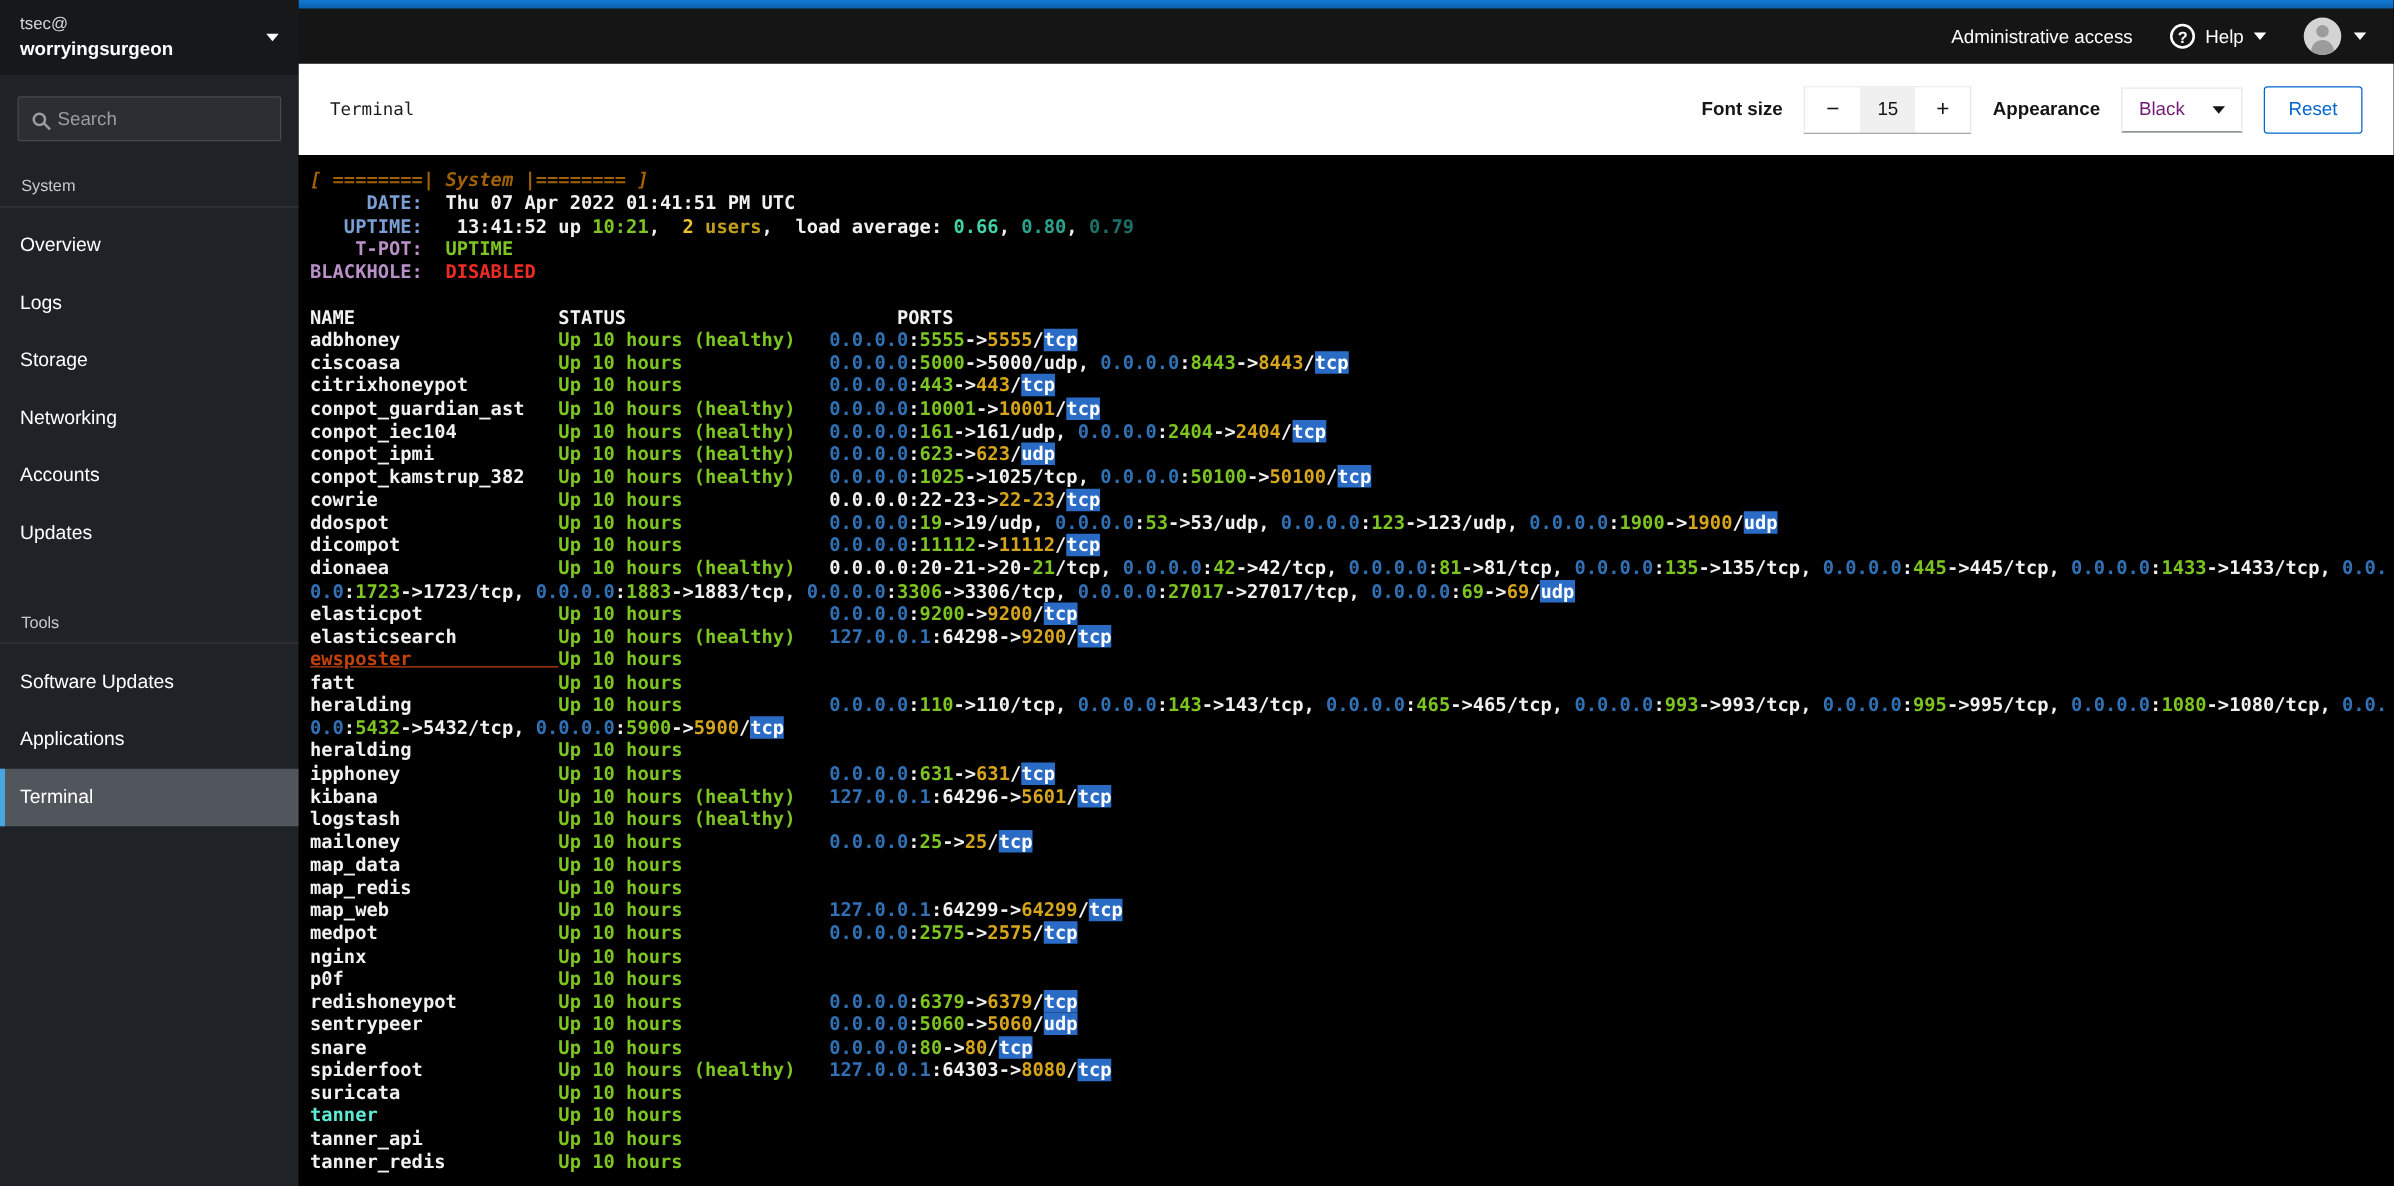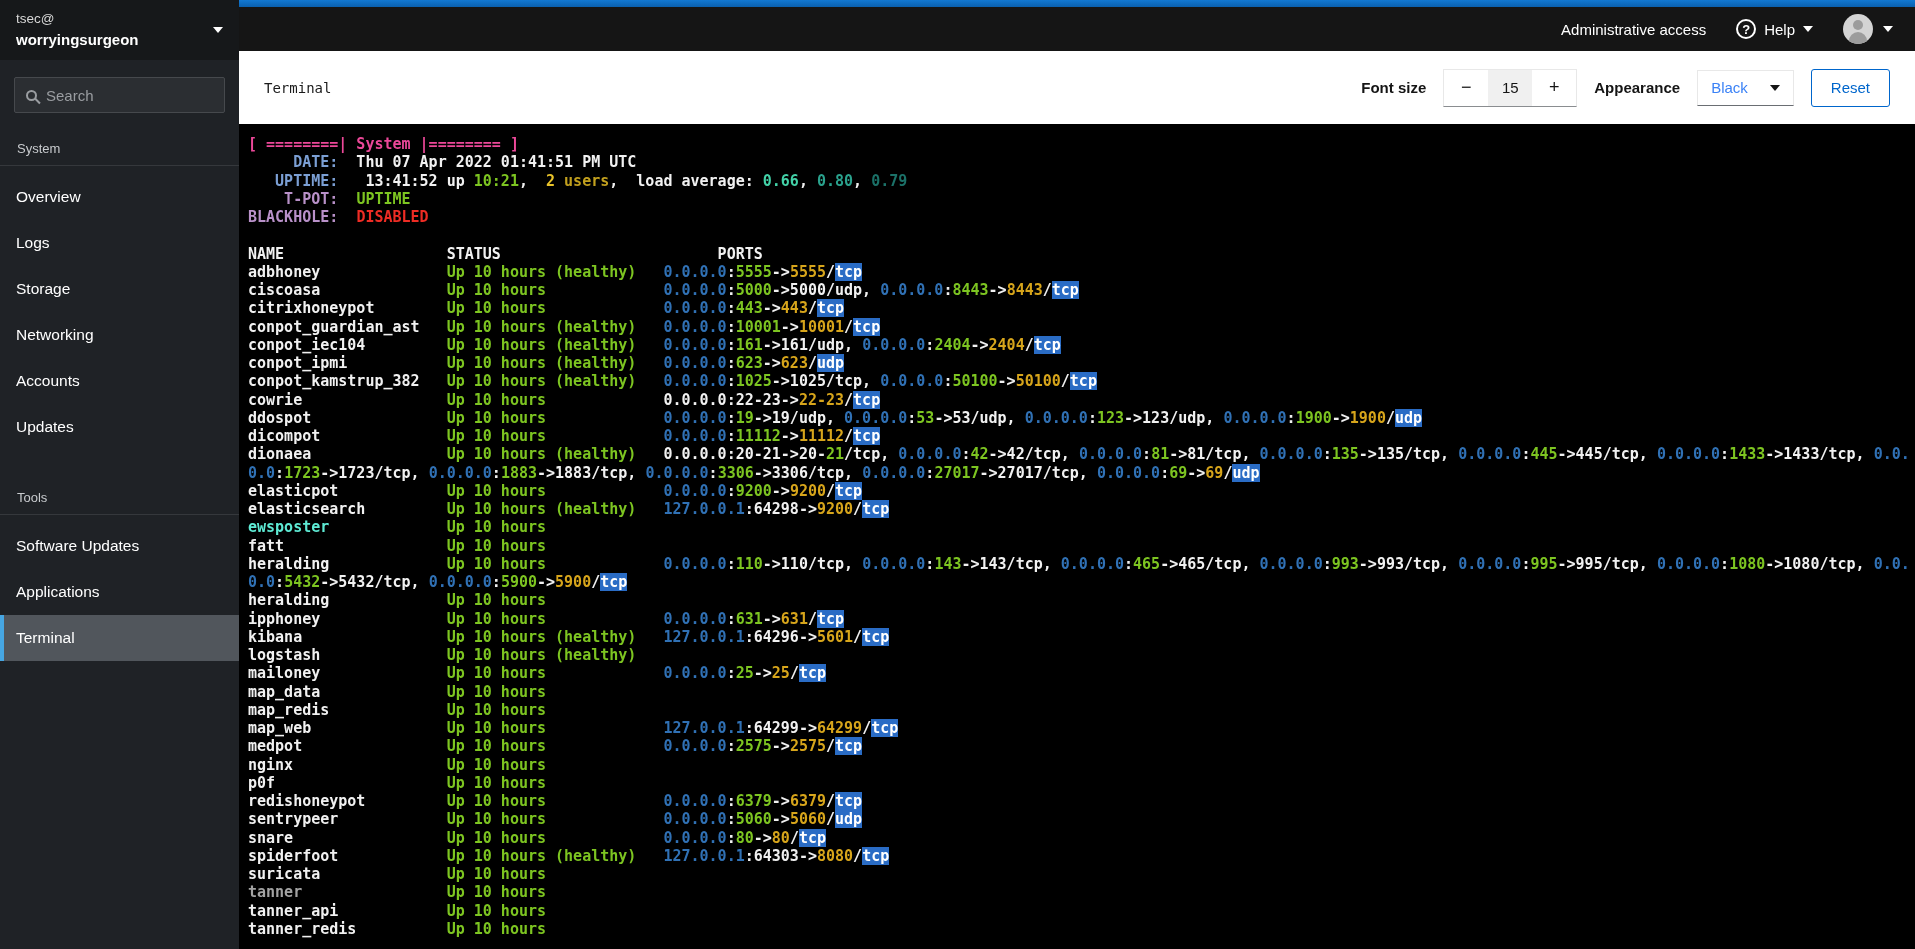--- a/index.html
+++ b/index.html
@@ -39,21 +39,21 @@
   .person::before { content:''; position:absolute; width:10px; height:10px; border-radius:50%; background:#9c9c9c; left:10px; top:6px; }
   .person::after { content:''; position:absolute; width:18px; height:12px; border-radius:9px 9px 0 0; background:#9c9c9c; left:6px; top:18px; }
 
   .toolbar { height:73px; background:#ffffff; flex:none; display:flex; align-items:center; padding:0 25px; }
   .tb-title { font-family:"DejaVu Sans Mono", monospace; font-size:14px; color:#1b1b1b; }
   .tb-right { margin-left:auto; display:flex; align-items:center; gap:17px; }
   .tb-label { font-weight:bold; font-size:15px; color:#151515; }
   .stepper { display:flex; border:1px solid #e8e8e8; border-bottom:1px solid #8a8d90; }
   .step-btn { width:44px; height:36px; background:#ffffff; border:none; font-size:18px; color:#151515; display:flex; align-items:center; justify-content:center; cursor:pointer; }
   .step-val { width:44px; height:36px; background:#f0f0f0; font-size:15px; color:#151515; display:flex; align-items:center; justify-content:center; }
-  .appearance-select { height:36px; background:#ffffff; border:1px solid #e8e8e8; border-bottom:1px solid #6a6e73; display:flex; align-items:center; gap:22px; padding:0 13px; font-size:15px; color:#3b82f6; cursor:pointer; }
+  .appearance-select { height:36px; background:#ffffff; border:1px solid #e8e8e8; border-bottom:1px solid #6a6e73; display:flex; align-items:center; gap:22px; padding:0 13px; font-size:15px; color:#701a75; cursor:pointer; }
   .reset-btn { height:38px; padding:0 19px; background:#ffffff; border:1px solid #0066cc; border-radius:3px; color:#0066cc; font-size:15px; cursor:pointer; }
 
   
   .terminal { flex:1; background:#000000; padding:11px 0 0 9px; overflow:hidden; cursor:text; }
   .tline { font-family:"DejaVu Sans Mono", monospace; font-size:15px; font-weight:bold; line-height:18.25px; height:18.25px; white-space:pre; }
 </style>
 </head>
 <body>
 
 <nav class="sidebar">
@@ -121,58 +121,58 @@
       <span class="tb-label">Appearance</span>
       <div class="appearance-select">
         <span>Black</span>
         <span class="caret dark"></span>
       </div>
       <button class="reset-btn">Reset</button>
     </div>
   </div>
 
   <div class="terminal">
-      <div class="tline"><span style="color: #ec4899;">[ ========| System |======== ]</span></div>
+      <div class="tline"><span style="color: #a16207; font-style: italic;">[ ========| System |======== ]</span></div>
       <div class="tline"><span style="color: rgb(123, 159, 212);">     DATE:</span><span style="color: rgb(241, 241, 241);">  Thu 07 Apr 2022 01:41:51 PM UTC</span></div>
       <div class="tline"><span style="color: rgb(123, 159, 212);">   UPTIME:</span><span style="color: rgb(241, 241, 241);">   13:41:52 up </span><span style="color: rgb(125, 197, 33);">10:21</span><span style="color: rgb(241, 241, 241);">,  </span><span style="color: rgb(233, 195, 42);">2</span><span style="color: rgb(194, 160, 30);"> users</span><span style="color: rgb(241, 241, 241);">,  load average: </span><span style="color: rgb(67, 210, 168);">0.66</span><span style="color: rgb(241, 241, 241);">, </span><span style="color: rgb(42, 162, 141);">0.80</span><span style="color: rgb(241, 241, 241);">, </span><span style="color: rgb(27, 113, 104);">0.79</span></div>
       <div class="tline"><span style="color: rgb(185, 145, 201);">    T-POT:</span><span style="color: rgb(241, 241, 241);">  </span><span style="color: rgb(125, 197, 33);">UPTIME</span></div>
       <div class="tline"><span style="color: rgb(185, 145, 201);">BLACKHOLE:</span><span style="color: rgb(241, 241, 241);">  </span><span style="color: rgb(238, 44, 36);">DISABLED</span></div>
       <div class="tline"><span style="color: rgb(241, 241, 241);"></span></div>
       <div class="tline"><span style="color: rgb(241, 241, 241);">NAME                  STATUS                        PORTS</span></div>
       <div class="tline"><span style="color: rgb(241, 241, 241);">adbhoney              </span><span style="color: rgb(125, 197, 33);">Up 10 hours (healthy)   </span><span style="color: rgb(48, 113, 181);">0.0.0.0</span><span style="color: rgb(241, 241, 241);">:</span><span style="color: rgb(125, 197, 33);">5555</span><span style="color: rgb(241, 241, 241);">-&gt;</span><span style="color: rgb(215, 165, 27);">5555</span><span style="color: rgb(241, 241, 241);">/</span><span style="color: rgb(255, 255, 255); background: rgb(42, 108, 197);">tcp</span></div>
       <div class="tline"><span style="color: rgb(241, 241, 241);">ciscoasa              </span><span style="color: rgb(125, 197, 33);">Up 10 hours             </span><span style="color: rgb(48, 113, 181);">0.0.0.0</span><span style="color: rgb(241, 241, 241);">:</span><span style="color: rgb(125, 197, 33);">5000</span><span style="color: rgb(241, 241, 241);">-&gt;5000/udp, </span><span style="color: rgb(48, 113, 181);">0.0.0.0</span><span style="color: rgb(241, 241, 241);">:</span><span style="color: rgb(125, 197, 33);">8443</span><span style="color: rgb(241, 241, 241);">-&gt;</span><span style="color: rgb(215, 165, 27);">8443</span><span style="color: rgb(241, 241, 241);">/</span><span style="color: rgb(255, 255, 255); background: rgb(42, 108, 197);">tcp</span></div>
       <div class="tline"><span style="color: rgb(241, 241, 241);">citrixhoneypot        </span><span style="color: rgb(125, 197, 33);">Up 10 hours             </span><span style="color: rgb(48, 113, 181);">0.0.0.0</span><span style="color: rgb(241, 241, 241);">:</span><span style="color: rgb(125, 197, 33);">443</span><span style="color: rgb(241, 241, 241);">-&gt;</span><span style="color: rgb(215, 165, 27);">443</span><span style="color: rgb(241, 241, 241);">/</span><span style="color: rgb(255, 255, 255); background: rgb(42, 108, 197);">tcp</span></div>
       <div class="tline"><span style="color: rgb(241, 241, 241);">conpot_guardian_ast   </span><span style="color: rgb(125, 197, 33);">Up 10 hours (healthy)   </span><span style="color: rgb(48, 113, 181);">0.0.0.0</span><span style="color: rgb(241, 241, 241);">:</span><span style="color: rgb(125, 197, 33);">10001</span><span style="color: rgb(241, 241, 241);">-&gt;</span><span style="color: rgb(215, 165, 27);">10001</span><span style="color: rgb(241, 241, 241);">/</span><span style="color: rgb(255, 255, 255); background: rgb(42, 108, 197);">tcp</span></div>
       <div class="tline"><span style="color: rgb(241, 241, 241);">conpot_iec104         </span><span style="color: rgb(125, 197, 33);">Up 10 hours (healthy)   </span><span style="color: rgb(48, 113, 181);">0.0.0.0</span><span style="color: rgb(241, 241, 241);">:</span><span style="color: rgb(125, 197, 33);">161</span><span style="color: rgb(241, 241, 241);">-&gt;161/udp, </span><span style="color: rgb(48, 113, 181);">0.0.0.0</span><span style="color: rgb(241, 241, 241);">:</span><span style="color: rgb(125, 197, 33);">2404</span><span style="color: rgb(241, 241, 241);">-&gt;</span><span style="color: rgb(215, 165, 27);">2404</span><span style="color: rgb(241, 241, 241);">/</span><span style="color: rgb(255, 255, 255); background: rgb(42, 108, 197);">tcp</span></div>
       <div class="tline"><span style="color: rgb(241, 241, 241);">conpot_ipmi           </span><span style="color: rgb(125, 197, 33);">Up 10 hours (healthy)   </span><span style="color: rgb(48, 113, 181);">0.0.0.0</span><span style="color: rgb(241, 241, 241);">:</span><span style="color: rgb(125, 197, 33);">623</span><span style="color: rgb(241, 241, 241);">-&gt;</span><span style="color: rgb(215, 165, 27);">623</span><span style="color: rgb(241, 241, 241);">/</span><span style="color: rgb(255, 255, 255); background: rgb(42, 108, 197);">udp</span></div>
       <div class="tline"><span style="color: rgb(241, 241, 241);">conpot_kamstrup_382   </span><span style="color: rgb(125, 197, 33);">Up 10 hours (healthy)   </span><span style="color: rgb(48, 113, 181);">0.0.0.0</span><span style="color: rgb(241, 241, 241);">:</span><span style="color: rgb(125, 197, 33);">1025</span><span style="color: rgb(241, 241, 241);">-&gt;1025/tcp, </span><span style="color: rgb(48, 113, 181);">0.0.0.0</span><span style="color: rgb(241, 241, 241);">:</span><span style="color: rgb(125, 197, 33);">50100</span><span style="color: rgb(241, 241, 241);">-&gt;</span><span style="color: rgb(215, 165, 27);">50100</span><span style="color: rgb(241, 241, 241);">/</span><span style="color: rgb(255, 255, 255); background: rgb(42, 108, 197);">tcp</span></div>
       <div class="tline"><span style="color: rgb(241, 241, 241);">cowrie                </span><span style="color: rgb(125, 197, 33);">Up 10 hours             </span><span style="color: rgb(241, 241, 241);">0.0.0.0:22-23-&gt;</span><span style="color: rgb(215, 165, 27);">22-23</span><span style="color: rgb(241, 241, 241);">/</span><span style="color: rgb(255, 255, 255); background: rgb(42, 108, 197);">tcp</span></div>
       <div class="tline"><span style="color: rgb(241, 241, 241);">ddospot               </span><span style="color: rgb(125, 197, 33);">Up 10 hours             </span><span style="color: rgb(48, 113, 181);">0.0.0.0</span><span style="color: rgb(241, 241, 241);">:</span><span style="color: rgb(125, 197, 33);">19</span><span style="color: rgb(241, 241, 241);">-&gt;19/udp, </span><span style="color: rgb(48, 113, 181);">0.0.0.0</span><span style="color: rgb(241, 241, 241);">:</span><span style="color: rgb(125, 197, 33);">53</span><span style="color: rgb(241, 241, 241);">-&gt;53/udp, </span><span style="color: rgb(48, 113, 181);">0.0.0.0</span><span style="color: rgb(241, 241, 241);">:</span><span style="color: rgb(125, 197, 33);">123</span><span style="color: rgb(241, 241, 241);">-&gt;123/udp, </span><span style="color: rgb(48, 113, 181);">0.0.0.0</span><span style="color: rgb(241, 241, 241);">:</span><span style="color: rgb(125, 197, 33);">1900</span><span style="color: rgb(241, 241, 241);">-&gt;</span><span style="color: rgb(215, 165, 27);">1900</span><span style="color: rgb(241, 241, 241);">/</span><span style="color: rgb(255, 255, 255); background: rgb(42, 108, 197);">udp</span></div>
       <div class="tline"><span style="color: rgb(241, 241, 241);">dicompot              </span><span style="color: rgb(125, 197, 33);">Up 10 hours             </span><span style="color: rgb(48, 113, 181);">0.0.0.0</span><span style="color: rgb(241, 241, 241);">:</span><span style="color: rgb(125, 197, 33);">11112</span><span style="color: rgb(241, 241, 241);">-&gt;</span><span style="color: rgb(215, 165, 27);">11112</span><span style="color: rgb(241, 241, 241);">/</span><span style="color: rgb(255, 255, 255); background: rgb(42, 108, 197);">tcp</span></div>
       <div class="tline"><span style="color: rgb(241, 241, 241);">dionaea               </span><span style="color: rgb(125, 197, 33);">Up 10 hours (healthy)   </span><span style="color: rgb(241, 241, 241);">0.0.0.0:20-21-&gt;20-</span><span style="color: rgb(125, 197, 33);">21</span><span style="color: rgb(241, 241, 241);">/tcp, </span><span style="color: rgb(48, 113, 181);">0.0.0.0</span><span style="color: rgb(241, 241, 241);">:</span><span style="color: rgb(125, 197, 33);">42</span><span style="color: rgb(241, 241, 241);">-&gt;42/tcp, </span><span style="color: rgb(48, 113, 181);">0.0.0.0</span><span style="color: rgb(241, 241, 241);">:</span><span style="color: rgb(125, 197, 33);">81</span><span style="color: rgb(241, 241, 241);">-&gt;81/tcp, </span><span style="color: rgb(48, 113, 181);">0.0.0.0</span><span style="color: rgb(241, 241, 241);">:</span><span style="color: rgb(125, 197, 33);">135</span><span style="color: rgb(241, 241, 241);">-&gt;135/tcp, </span><span style="color: rgb(48, 113, 181);">0.0.0.0</span><span style="color: rgb(241, 241, 241);">:</span><span style="color: rgb(125, 197, 33);">445</span><span style="color: rgb(241, 241, 241);">-&gt;445/tcp, </span><span style="color: rgb(48, 113, 181);">0.0.0.0</span><span style="color: rgb(241, 241, 241);">:</span><span style="color: rgb(125, 197, 33);">1433</span><span style="color: rgb(241, 241, 241);">-&gt;1433/tcp, </span><span style="color: rgb(48, 113, 181);">0.0.</span></div>
       <div class="tline"><span style="color: rgb(48, 113, 181);">0.0</span><span style="color: rgb(241, 241, 241);">:</span><span style="color: rgb(125, 197, 33);">1723</span><span style="color: rgb(241, 241, 241);">-&gt;1723/tcp, </span><span style="color: rgb(48, 113, 181);">0.0.0.0</span><span style="color: rgb(241, 241, 241);">:</span><span style="color: rgb(125, 197, 33);">1883</span><span style="color: rgb(241, 241, 241);">-&gt;1883/tcp, </span><span style="color: rgb(48, 113, 181);">0.0.0.0</span><span style="color: rgb(241, 241, 241);">:</span><span style="color: rgb(125, 197, 33);">3306</span><span style="color: rgb(241, 241, 241);">-&gt;3306/tcp, </span><span style="color: rgb(48, 113, 181);">0.0.0.0</span><span style="color: rgb(241, 241, 241);">:</span><span style="color: rgb(125, 197, 33);">27017</span><span style="color: rgb(241, 241, 241);">-&gt;27017/tcp, </span><span style="color: rgb(48, 113, 181);">0.0.0.0</span><span style="color: rgb(241, 241, 241);">:</span><span style="color: rgb(125, 197, 33);">69</span><span style="color: rgb(241, 241, 241);">-&gt;</span><span style="color: rgb(215, 165, 27);">69</span><span style="color: rgb(241, 241, 241);">/</span><span style="color: rgb(255, 255, 255); background: rgb(42, 108, 197);">udp</span></div>
       <div class="tline"><span style="color: rgb(241, 241, 241);">elasticpot            </span><span style="color: rgb(125, 197, 33);">Up 10 hours             </span><span style="color: rgb(48, 113, 181);">0.0.0.0</span><span style="color: rgb(241, 241, 241);">:</span><span style="color: rgb(125, 197, 33);">9200</span><span style="color: rgb(241, 241, 241);">-&gt;</span><span style="color: rgb(215, 165, 27);">9200</span><span style="color: rgb(241, 241, 241);">/</span><span style="color: rgb(255, 255, 255); background: rgb(42, 108, 197);">tcp</span></div>
       <div class="tline"><span style="color: rgb(241, 241, 241);">elasticsearch         </span><span style="color: rgb(125, 197, 33);">Up 10 hours (healthy)   </span><span style="color: rgb(48, 113, 181);">127.0.0.1</span><span style="color: rgb(241, 241, 241);">:64298-&gt;</span><span style="color: rgb(215, 165, 27);">9200</span><span style="color: rgb(241, 241, 241);">/</span><span style="color: rgb(255, 255, 255); background: rgb(42, 108, 197);">tcp</span></div>
-      <div class="tline"><span style="color: #5eead4;">ewsposter             </span><span style="color: rgb(125, 197, 33);">Up 10 hours</span></div>
+      <div class="tline"><span style="color: #c2410c; text-decoration: underline;">ewsposter             </span><span style="color: rgb(125, 197, 33);">Up 10 hours</span></div>
       <div class="tline"><span style="color: rgb(241, 241, 241);">fatt                  </span><span style="color: rgb(125, 197, 33);">Up 10 hours</span></div>
       <div class="tline"><span style="color: rgb(241, 241, 241);">heralding             </span><span style="color: rgb(125, 197, 33);">Up 10 hours             </span><span style="color: rgb(48, 113, 181);">0.0.0.0</span><span style="color: rgb(241, 241, 241);">:</span><span style="color: rgb(125, 197, 33);">110</span><span style="color: rgb(241, 241, 241);">-&gt;110/tcp, </span><span style="color: rgb(48, 113, 181);">0.0.0.0</span><span style="color: rgb(241, 241, 241);">:</span><span style="color: rgb(125, 197, 33);">143</span><span style="color: rgb(241, 241, 241);">-&gt;143/tcp, </span><span style="color: rgb(48, 113, 181);">0.0.0.0</span><span style="color: rgb(241, 241, 241);">:</span><span style="color: rgb(125, 197, 33);">465</span><span style="color: rgb(241, 241, 241);">-&gt;465/tcp, </span><span style="color: rgb(48, 113, 181);">0.0.0.0</span><span style="color: rgb(241, 241, 241);">:</span><span style="color: rgb(125, 197, 33);">993</span><span style="color: rgb(241, 241, 241);">-&gt;993/tcp, </span><span style="color: rgb(48, 113, 181);">0.0.0.0</span><span style="color: rgb(241, 241, 241);">:</span><span style="color: rgb(125, 197, 33);">995</span><span style="color: rgb(241, 241, 241);">-&gt;995/tcp, </span><span style="color: rgb(48, 113, 181);">0.0.0.0</span><span style="color: rgb(241, 241, 241);">:</span><span style="color: rgb(125, 197, 33);">1080</span><span style="color: rgb(241, 241, 241);">-&gt;1080/tcp, </span><span style="color: rgb(48, 113, 181);">0.0.</span></div>
       <div class="tline"><span style="color: rgb(48, 113, 181);">0.0</span><span style="color: rgb(241, 241, 241);">:</span><span style="color: rgb(125, 197, 33);">5432</span><span style="color: rgb(241, 241, 241);">-&gt;5432/tcp, </span><span style="color: rgb(48, 113, 181);">0.0.0.0</span><span style="color: rgb(241, 241, 241);">:</span><span style="color: rgb(125, 197, 33);">5900</span><span style="color: rgb(241, 241, 241);">-&gt;</span><span style="color: rgb(215, 165, 27);">5900</span><span style="color: rgb(241, 241, 241);">/</span><span style="color: rgb(255, 255, 255); background: rgb(42, 108, 197);">tcp</span></div>
       <div class="tline"><span style="color: rgb(241, 241, 241);">heralding             </span><span style="color: rgb(125, 197, 33);">Up 10 hours</span></div>
       <div class="tline"><span style="color: rgb(241, 241, 241);">ipphoney              </span><span style="color: rgb(125, 197, 33);">Up 10 hours             </span><span style="color: rgb(48, 113, 181);">0.0.0.0</span><span style="color: rgb(241, 241, 241);">:</span><span style="color: rgb(125, 197, 33);">631</span><span style="color: rgb(241, 241, 241);">-&gt;</span><span style="color: rgb(215, 165, 27);">631</span><span style="color: rgb(241, 241, 241);">/</span><span style="color: rgb(255, 255, 255); background: rgb(42, 108, 197);">tcp</span></div>
       <div class="tline"><span style="color: rgb(241, 241, 241);">kibana                </span><span style="color: rgb(125, 197, 33);">Up 10 hours (healthy)   </span><span style="color: rgb(48, 113, 181);">127.0.0.1</span><span style="color: rgb(241, 241, 241);">:64296-&gt;</span><span style="color: rgb(215, 165, 27);">5601</span><span style="color: rgb(241, 241, 241);">/</span><span style="color: rgb(255, 255, 255); background: rgb(42, 108, 197);">tcp</span></div>
       <div class="tline"><span style="color: rgb(241, 241, 241);">logstash              </span><span style="color: rgb(125, 197, 33);">Up 10 hours (healthy)</span></div>
       <div class="tline"><span style="color: rgb(241, 241, 241);">mailoney              </span><span style="color: rgb(125, 197, 33);">Up 10 hours             </span><span style="color: rgb(48, 113, 181);">0.0.0.0</span><span style="color: rgb(241, 241, 241);">:</span><span style="color: rgb(125, 197, 33);">25</span><span style="color: rgb(241, 241, 241);">-&gt;</span><span style="color: rgb(215, 165, 27);">25</span><span style="color: rgb(241, 241, 241);">/</span><span style="color: rgb(255, 255, 255); background: rgb(42, 108, 197);">tcp</span></div>
       <div class="tline"><span style="color: rgb(241, 241, 241);">map_data              </span><span style="color: rgb(125, 197, 33);">Up 10 hours</span></div>
       <div class="tline"><span style="color: rgb(241, 241, 241);">map_redis             </span><span style="color: rgb(125, 197, 33);">Up 10 hours</span></div>
       <div class="tline"><span style="color: rgb(241, 241, 241);">map_web               </span><span style="color: rgb(125, 197, 33);">Up 10 hours             </span><span style="color: rgb(48, 113, 181);">127.0.0.1</span><span style="color: rgb(241, 241, 241);">:64299-&gt;</span><span style="color: rgb(215, 165, 27);">64299</span><span style="color: rgb(241, 241, 241);">/</span><span style="color: rgb(255, 255, 255); background: rgb(42, 108, 197);">tcp</span></div>
       <div class="tline"><span style="color: rgb(241, 241, 241);">medpot                </span><span style="color: rgb(125, 197, 33);">Up 10 hours             </span><span style="color: rgb(48, 113, 181);">0.0.0.0</span><span style="color: rgb(241, 241, 241);">:</span><span style="color: rgb(125, 197, 33);">2575</span><span style="color: rgb(241, 241, 241);">-&gt;</span><span style="color: rgb(215, 165, 27);">2575</span><span style="color: rgb(241, 241, 241);">/</span><span style="color: rgb(255, 255, 255); background: rgb(42, 108, 197);">tcp</span></div>
       <div class="tline"><span style="color: rgb(241, 241, 241);">nginx                 </span><span style="color: rgb(125, 197, 33);">Up 10 hours</span></div>
       <div class="tline"><span style="color: rgb(241, 241, 241);">p0f                   </span><span style="color: rgb(125, 197, 33);">Up 10 hours</span></div>
       <div class="tline"><span style="color: rgb(241, 241, 241);">redishoneypot         </span><span style="color: rgb(125, 197, 33);">Up 10 hours             </span><span style="color: rgb(48, 113, 181);">0.0.0.0</span><span style="color: rgb(241, 241, 241);">:</span><span style="color: rgb(125, 197, 33);">6379</span><span style="color: rgb(241, 241, 241);">-&gt;</span><span style="color: rgb(215, 165, 27);">6379</span><span style="color: rgb(241, 241, 241);">/</span><span style="color: rgb(255, 255, 255); background: rgb(42, 108, 197);">tcp</span></div>
       <div class="tline"><span style="color: rgb(241, 241, 241);">sentrypeer            </span><span style="color: rgb(125, 197, 33);">Up 10 hours             </span><span style="color: rgb(48, 113, 181);">0.0.0.0</span><span style="color: rgb(241, 241, 241);">:</span><span style="color: rgb(125, 197, 33);">5060</span><span style="color: rgb(241, 241, 241);">-&gt;</span><span style="color: rgb(215, 165, 27);">5060</span><span style="color: rgb(241, 241, 241);">/</span><span style="color: rgb(255, 255, 255); background: rgb(42, 108, 197);">udp</span></div>
       <div class="tline"><span style="color: rgb(241, 241, 241);">snare                 </span><span style="color: rgb(125, 197, 33);">Up 10 hours             </span><span style="color: rgb(48, 113, 181);">0.0.0.0</span><span style="color: rgb(241, 241, 241);">:</span><span style="color: rgb(125, 197, 33);">80</span><span style="color: rgb(241, 241, 241);">-&gt;</span><span style="color: rgb(215, 165, 27);">80</span><span style="color: rgb(241, 241, 241);">/</span><span style="color: rgb(255, 255, 255); background: rgb(42, 108, 197);">tcp</span></div>
       <div class="tline"><span style="color: rgb(241, 241, 241);">spiderfoot            </span><span style="color: rgb(125, 197, 33);">Up 10 hours (healthy)   </span><span style="color: rgb(48, 113, 181);">127.0.0.1</span><span style="color: rgb(241, 241, 241);">:64303-&gt;</span><span style="color: rgb(215, 165, 27);">8080</span><span style="color: rgb(241, 241, 241);">/</span><span style="color: rgb(255, 255, 255); background: rgb(42, 108, 197);">tcp</span></div>
       <div class="tline"><span style="color: rgb(241, 241, 241);">suricata              </span><span style="color: rgb(125, 197, 33);">Up 10 hours</span></div>
-      <div class="tline"><span style="color: #a3a3a3;">tanner                </span><span style="color: rgb(125, 197, 33);">Up 10 hours</span></div>
+      <div class="tline"><span style="color: #5eead4;">tanner                </span><span style="color: rgb(125, 197, 33);">Up 10 hours</span></div>
       <div class="tline"><span style="color: rgb(241, 241, 241);">tanner_api            </span><span style="color: rgb(125, 197, 33);">Up 10 hours</span></div>
       <div class="tline"><span style="color: rgb(241, 241, 241);">tanner_redis          </span><span style="color: rgb(125, 197, 33);">Up 10 hours</span></div>
     </div>
 </div>
 
 </body></html>

